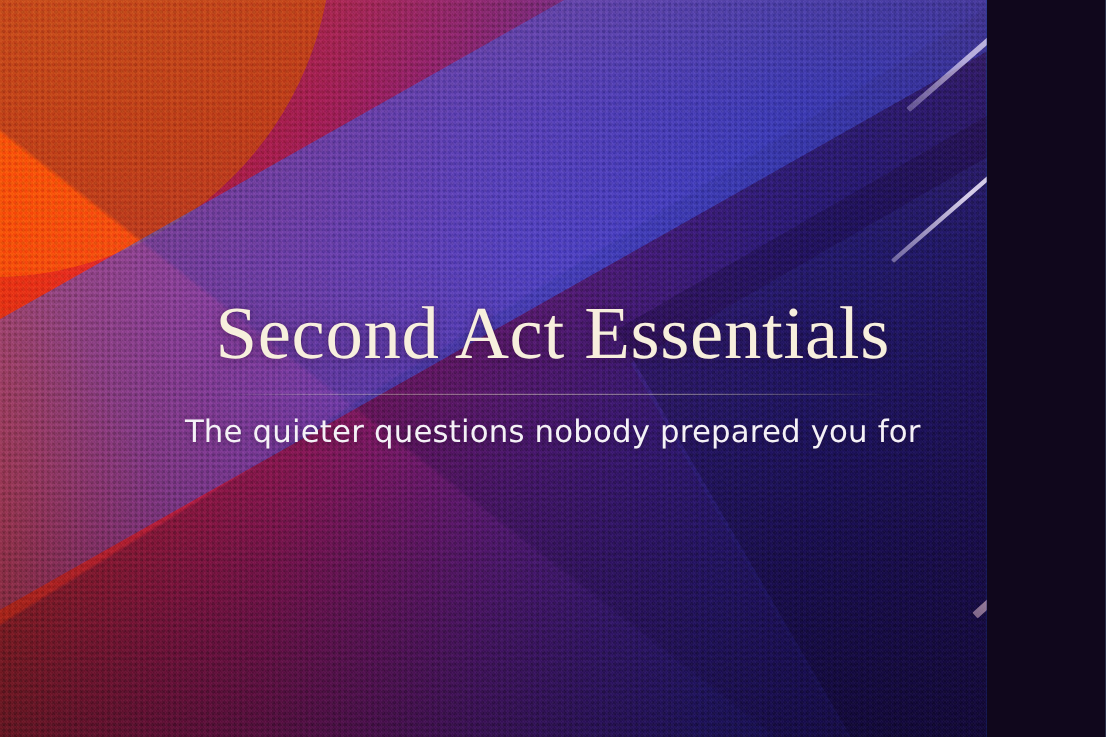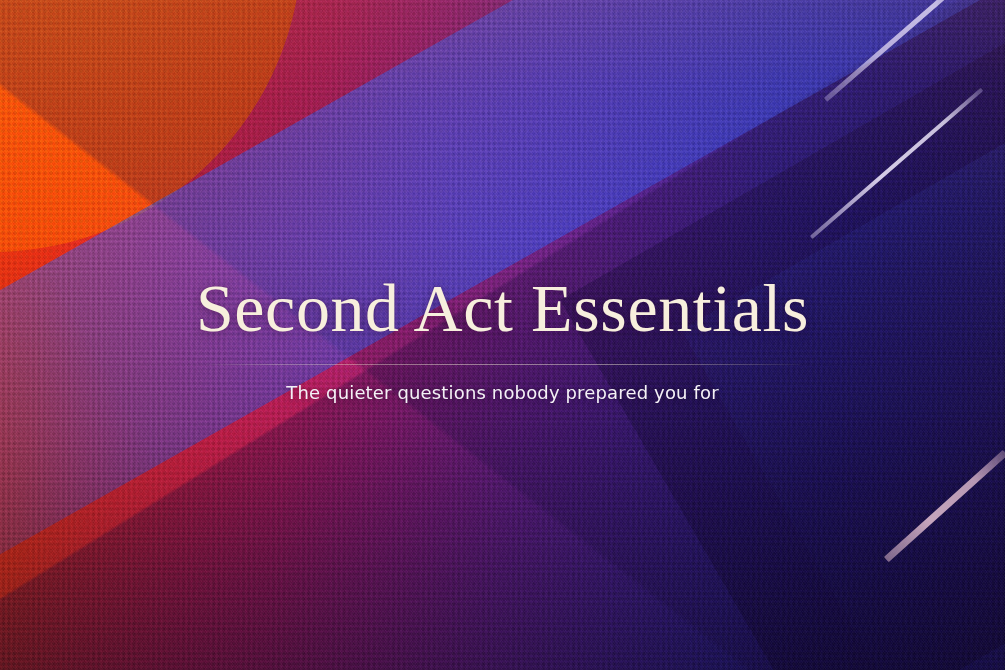--- a/index.html
+++ b/index.html
@@ -7,21 +7,21 @@
     margin: 0;
     padding: 0;
     background: #10071c;
   }
   body {
     font-family: "Liberation Sans", sans-serif;
   }
 
   #card {
     position: relative;
-    width: 1005px;
+    width: 897px;
     height: 670px;
     overflow: hidden;
     background: #0369a1;
   }
 
   
   .layer {
     position: absolute;
     inset: 0;
     pointer-events: none;
@@ -253,21 +253,21 @@
       rgba(255,242,222,0.30) 12%,
       rgba(255,244,226,0.46) 42%,
       rgba(255,244,226,0.44) 70%,
       rgba(255,240,220,0.22) 90%,
       rgba(255,238,215,0.03) 100%);
   }
 
   #subtitle {
     margin: 17px 0 0 0;
     font-family: "DejaVu Sans", "Liberation Sans", sans-serif;
-    font-size: 18px;
+    font-size: 28px;
     font-weight: 400;
     line-height: 1.2;
     letter-spacing: 0.15px;
     color: #f4f1f6;
     text-shadow: 0 1px 6px rgba(30,0,40,0.42);
     white-space: nowrap;
   }
 </style>
 </head>
 <body>

